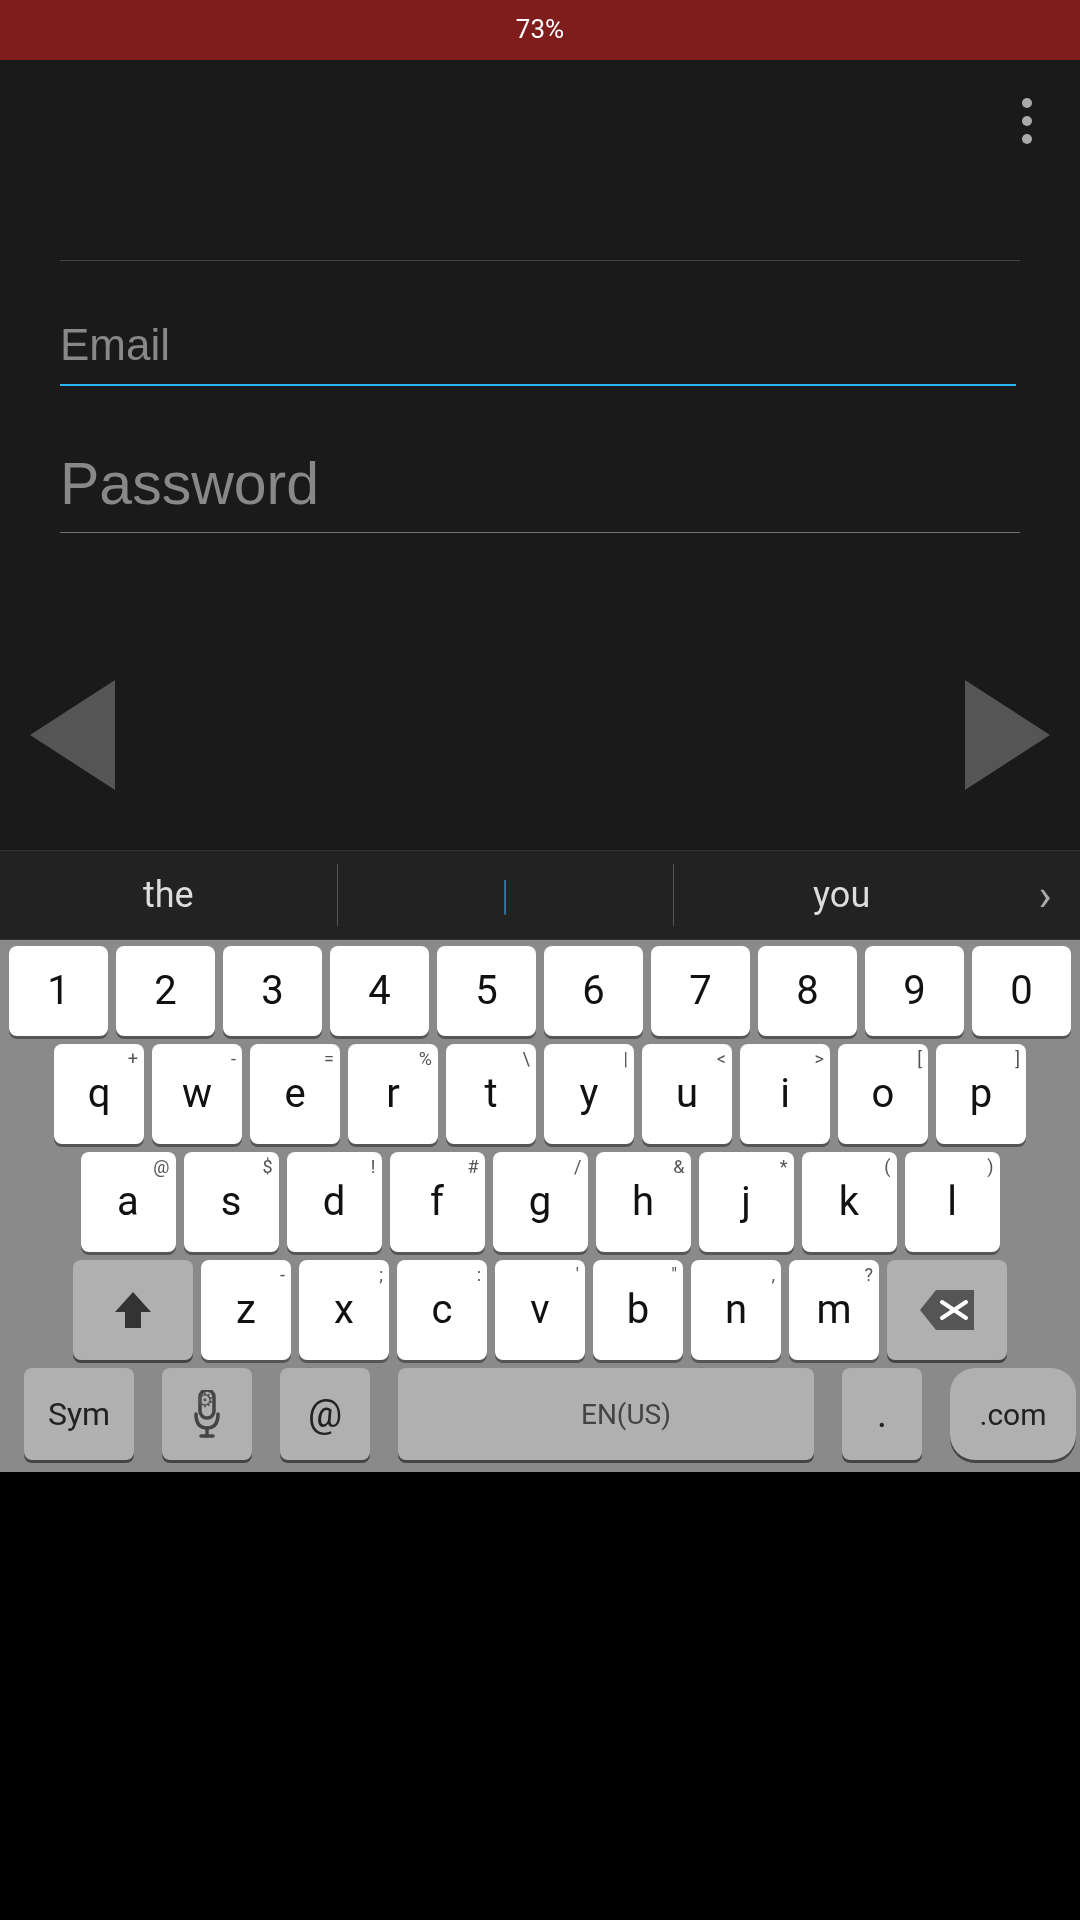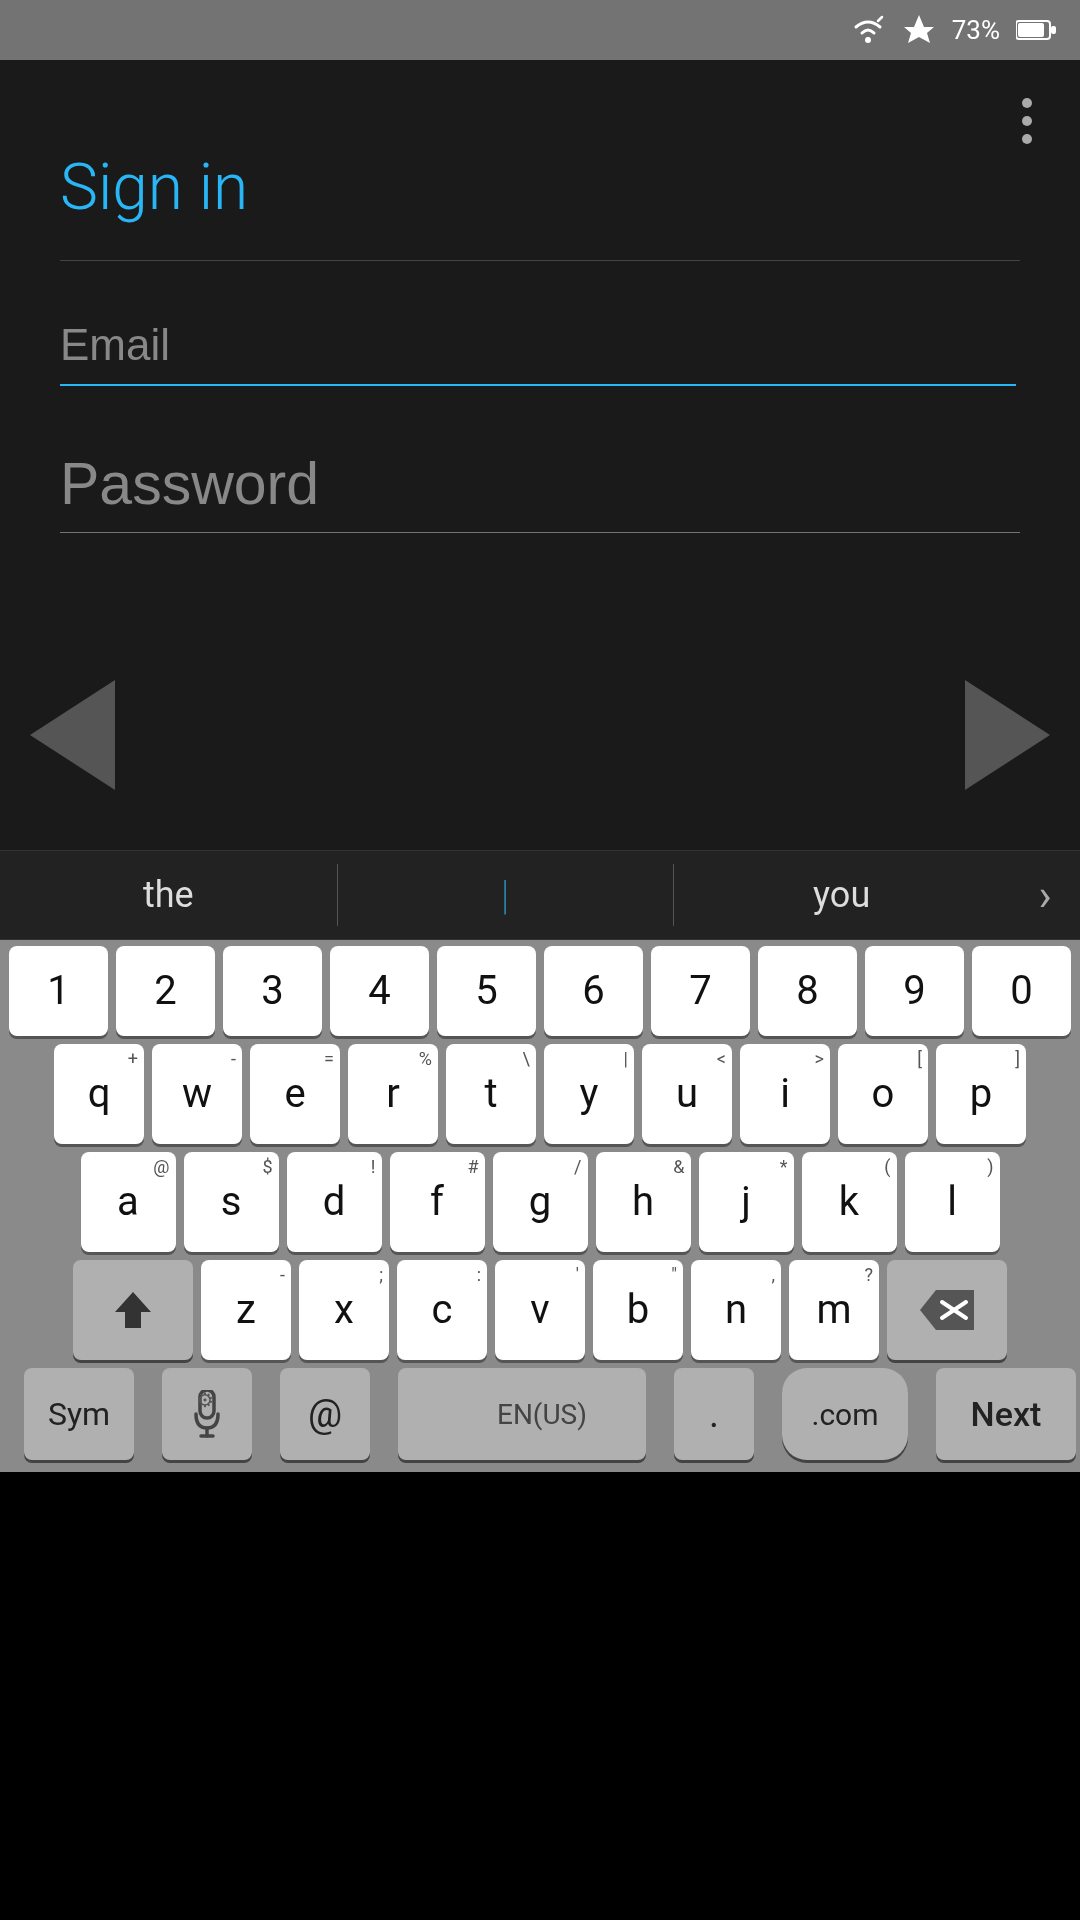--- a/index.html
+++ b/index.html
@@ -10,26 +10,27 @@
       background: #000;
       font-family: 'Roboto', Arial, sans-serif;
       overflow: hidden;
       color: #fff;
     }
 
     
     #status-bar {
       width: 100%;
       height: 60px;
-      background: #737373;
+      background: #7f1d1d;
       display: flex;
       align-items: center;
       justify-content: flex-end;
       padding: 0 24px;
       gap: 16px;
+      flex-direction: column;
     }
     .battery-text {
       color: #fff;
       font-size: 26px;
     }
 
     
     #app-area {
       width: 100%;
       height: 790px;
@@ -351,21 +352,20 @@
 </div>
 
 <div id="app-area">
 
   <div id="more-menu">
     <div class="dot"></div>
     <div class="dot"></div>
     <div class="dot"></div>
   </div>
 
-  <div id="sign-in-title">Sign in</div>
   <div id="title-divider"></div>
 
   <div id="email-field-wrap">
     <input id="email-input" type="email" placeholder="Email" style="">
   </div>
 
   <div id="password-field-wrap">
     <input id="password-input" type="password" placeholder="Password" style="">
   </div>
 
@@ -578,17 +578,14 @@
     </div>
 
     <div class="key-action key-period">
       <span>.</span>
     </div>
 
     <div class="key-action key-dotcom">
       <span>.com</span>
     </div>
 
-    <div class="key-action key-next">
-      <span>Next</span>
-    </div>
   </div>
 </div>
 
 </body></html>

